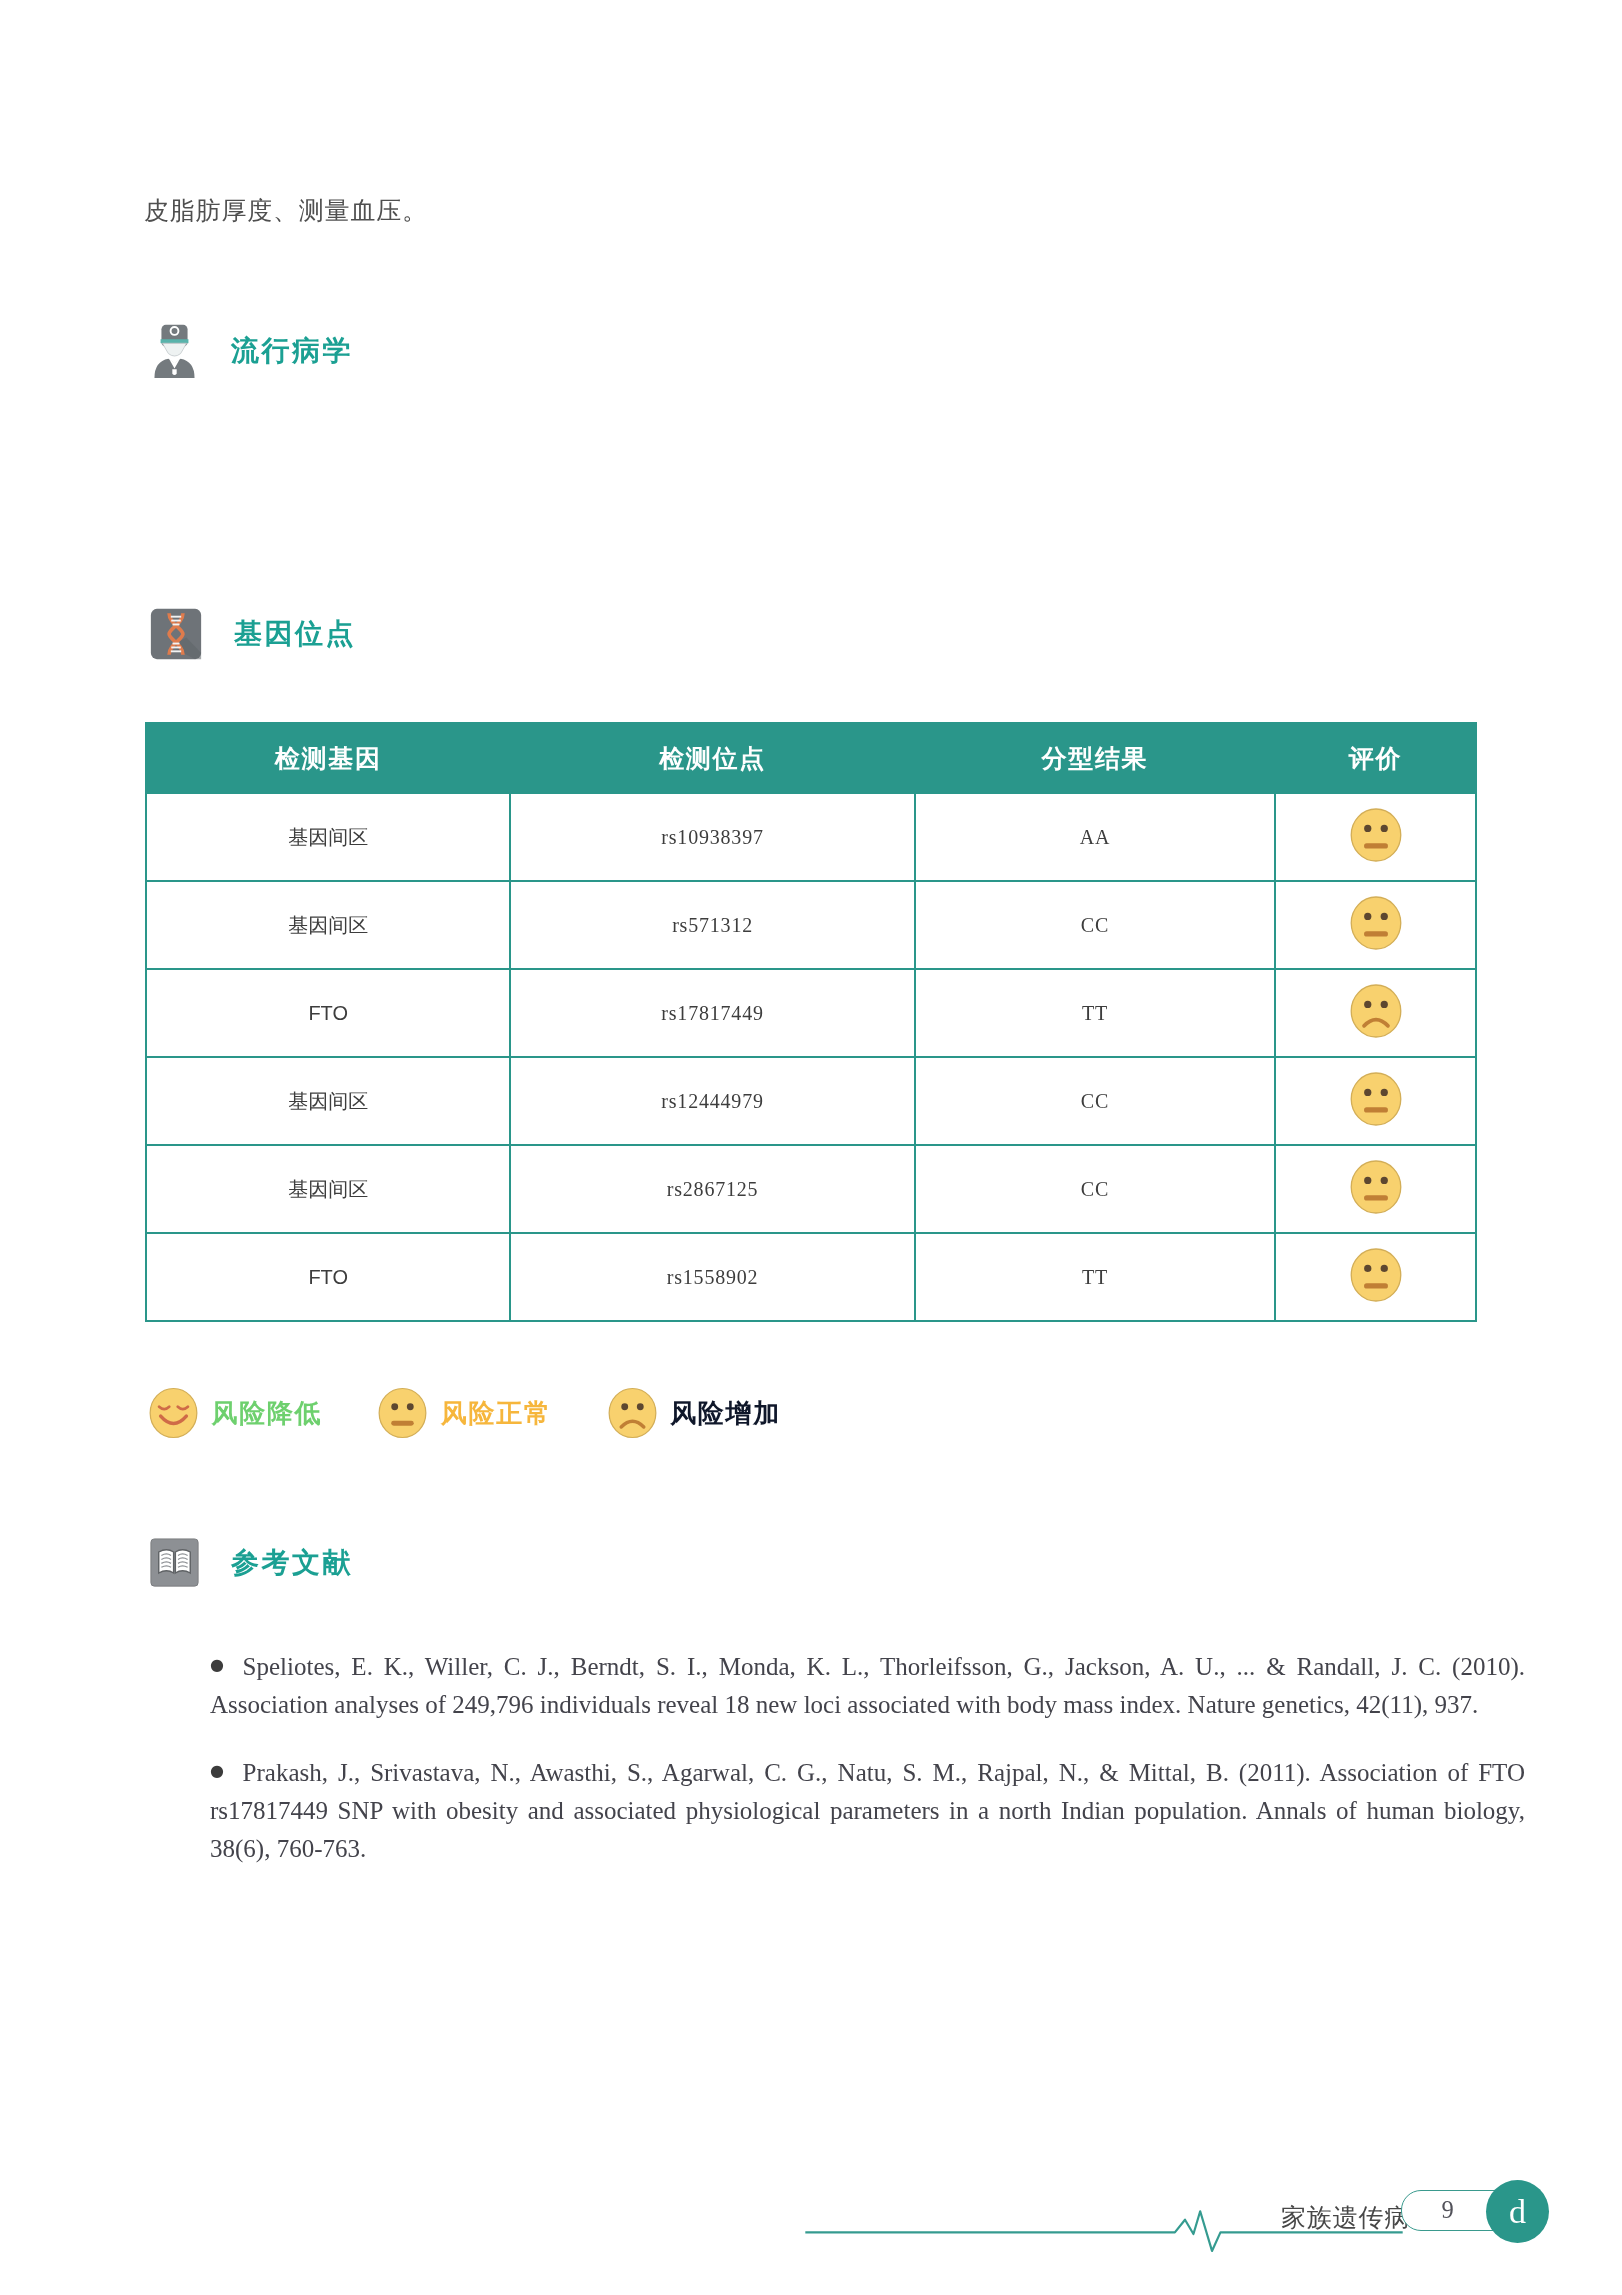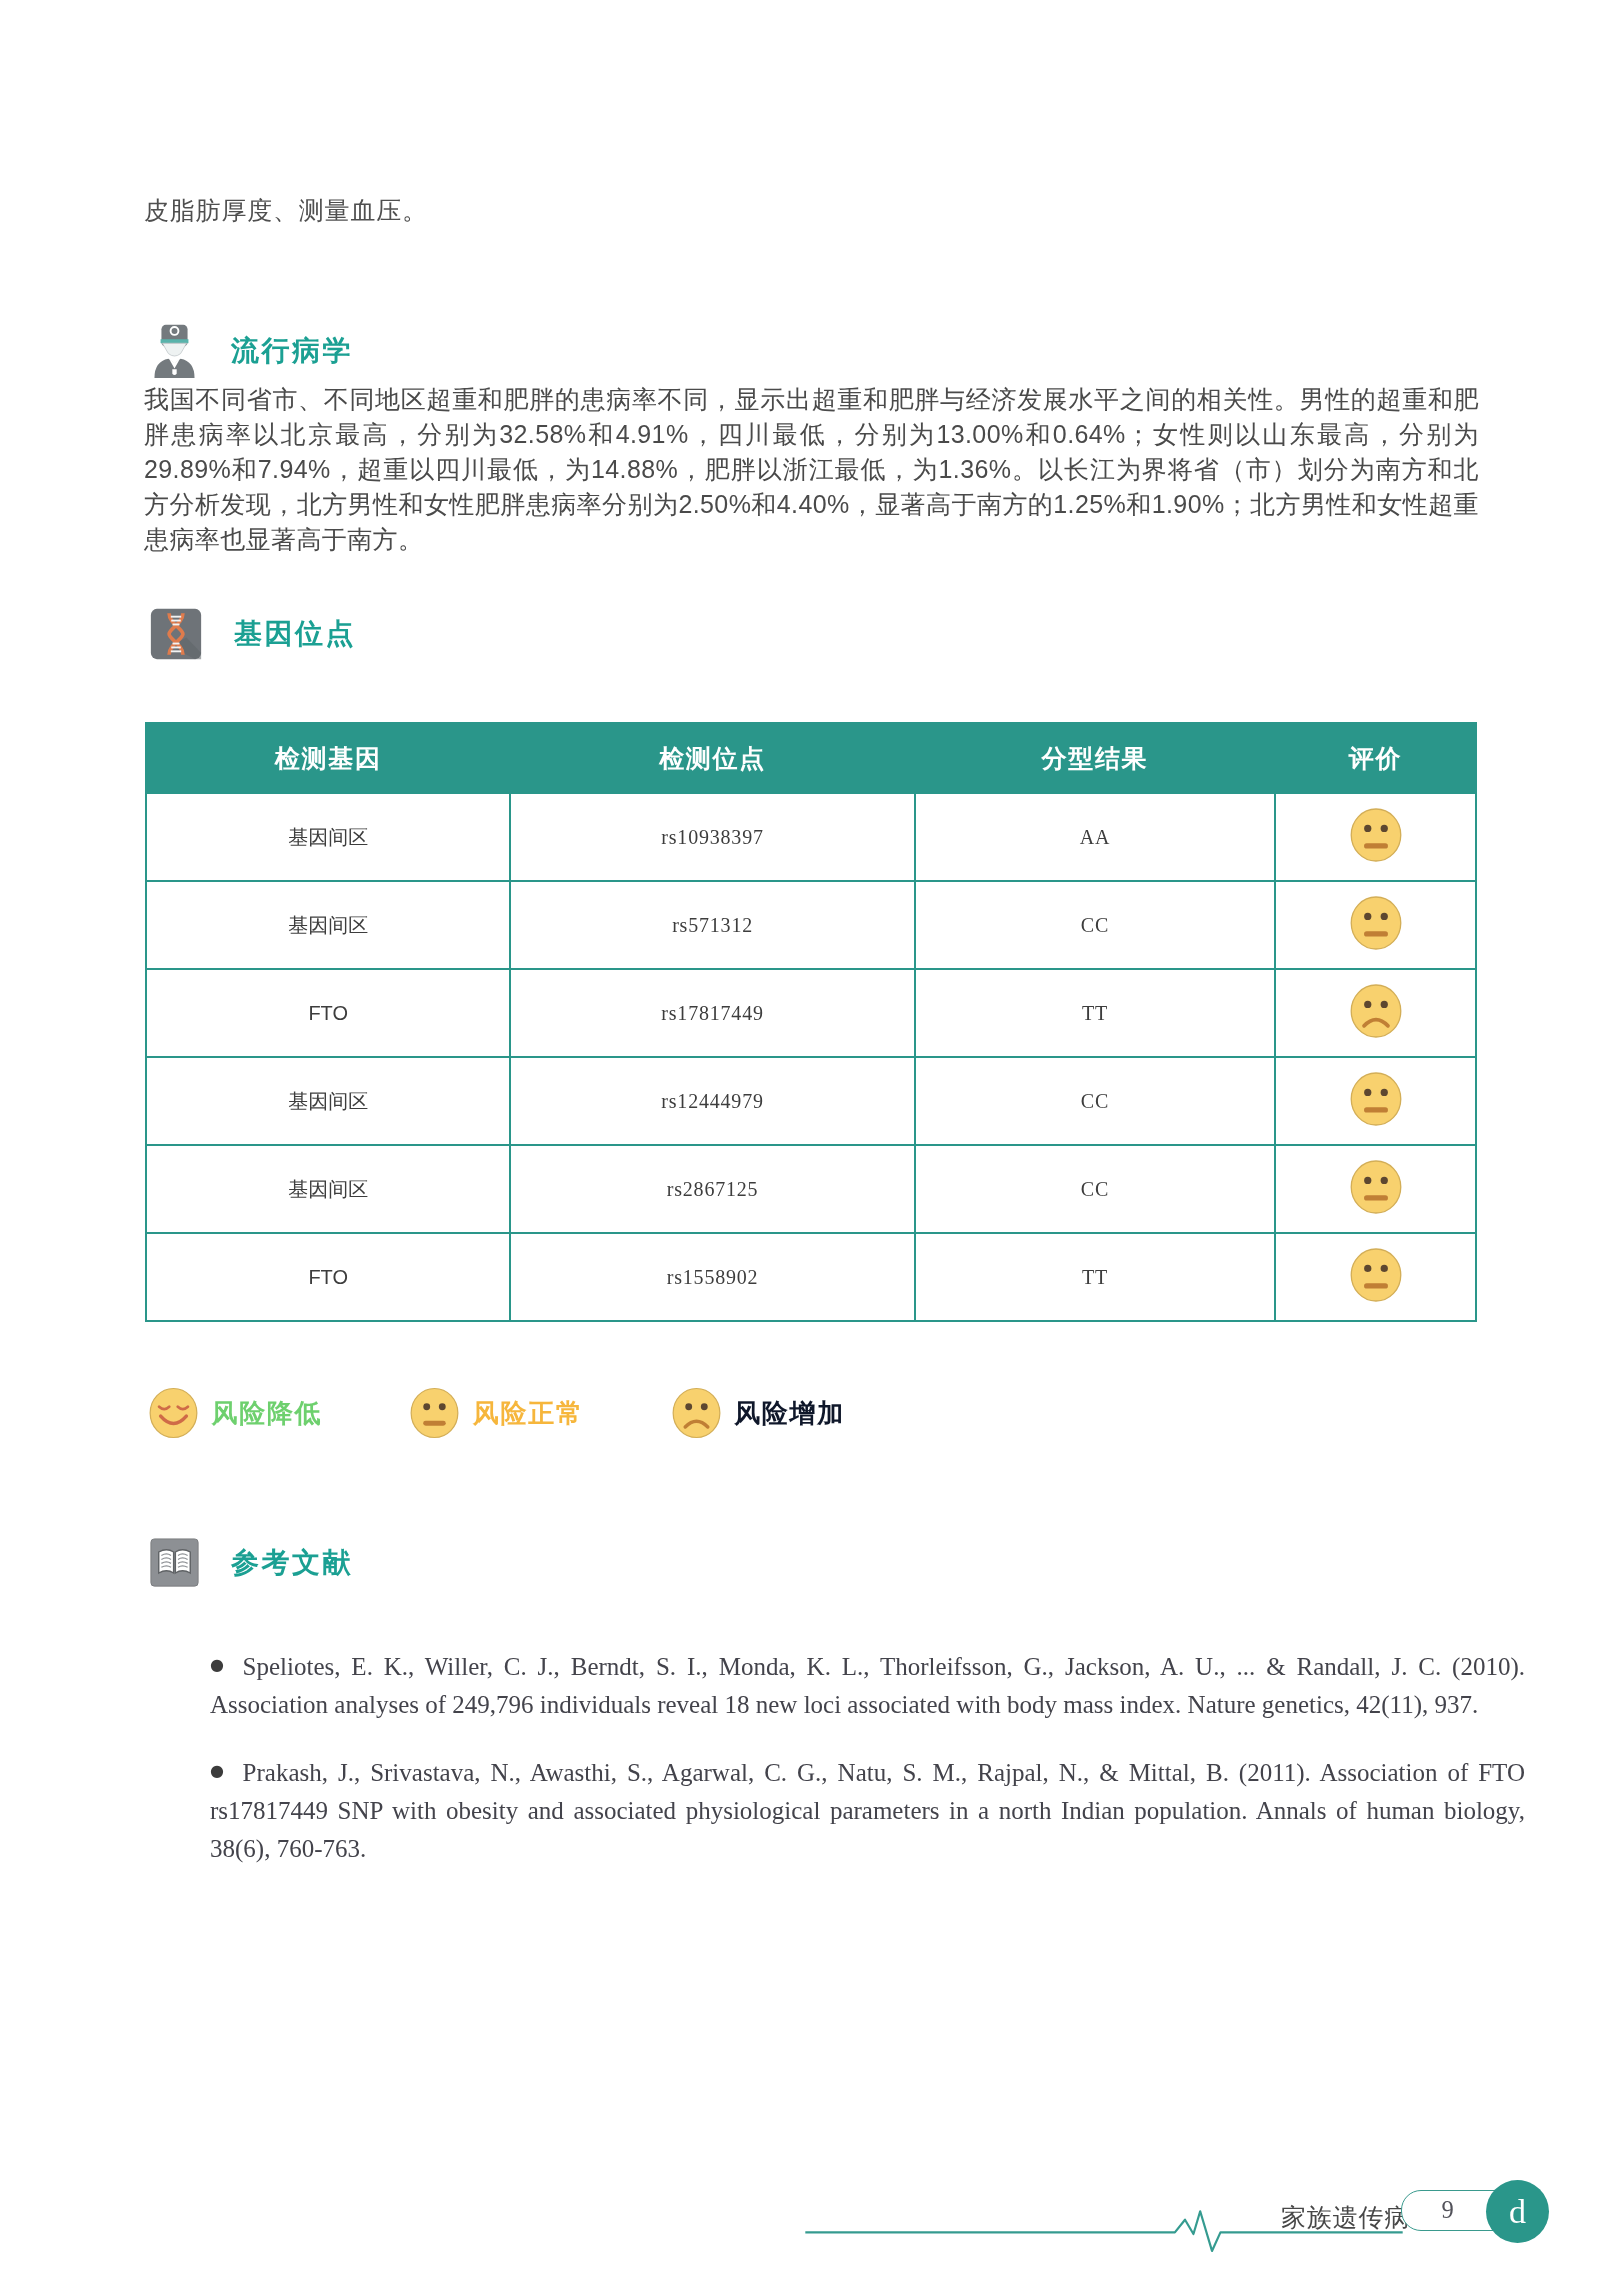--- a/index.html
+++ b/index.html
@@ -37,21 +37,21 @@
   #gene-table th{background:var(--accent-teal);color:#ffffff;font-size:25px;font-weight:600;
     height:70px;letter-spacing:1.7px;border:2.5px solid var(--accent-teal);}
   #gene-table td{border:2.5px solid var(--accent-teal);height:88px;text-align:center;vertical-align:middle;
     font-size:20px;color:var(--table-text);background:#ffffff;}
   .col-gene{width:27.4%;} .col-locus{width:30.4%;} .col-genotype{width:27.1%;} .col-eval{width:15.1%;}
   td.serif{font-family:"Liberation Serif","DejaVu Serif",serif;font-size:25px;letter-spacing:0.8px;}
   .face-slot{display:inline-flex;line-height:0;}
   td .face-slot svg{width:52px;height:56px;}
 
   
-  #legend{position:absolute;left:149px;top:1386px;display:flex;align-items:center;gap:88px;}
+  #legend{position:absolute;left:149px;top:1386px;display:flex;align-items:center;gap:56px;}
   .legend-item{display:flex;align-items:center;gap:13.5px;}
   .legend-item .face-slot svg{width:49px;height:54px;}
   .legend-label{font-size:26px;font-weight:bold;letter-spacing:1.7px;}
 
   
   #references-list{position:absolute;left:210px;top:1646px;width:1315px;
     font-family:"Liberation Serif","DejaVu Serif",serif;font-size:25px;line-height:38px;
     color:var(--reference-text);}
   .reference-item{margin-bottom:28px;text-align:justify;}
   .ref-bullet{display:inline-block;font-size:16px;vertical-align:5px;margin-right:18.6px;color:#3c3c3c;
@@ -83,21 +83,20 @@
         <circle cx="27" cy="8" r="4.5" fill="none" stroke="#ffffff" stroke-width="2.2"></circle>
         <rect x="11" y="17.5" width="32" height="4.5" fill="#59b3ab"></rect>
         <path d="M13 22 L41 22 L34 34 Q27 39.5 20 34 Z" fill="#eef2f2" stroke="#b9c0c2" stroke-width="0.8"></path>
         <path d="M4 62 Q4 43 20 40 L27 45 L34 40 Q50 43 50 62 Z" fill="#747a7e"></path>
         <path d="M21 40.5 L27 51 L33 40.5 L27 44.5 Z" fill="#ffffff"></path>
         <path d="M24.5 52 h5 v5 q-2.5 3 -5 0 Z" fill="#ffffff"></path>
       </svg>
     </span>
     <span class="section-title">流行病学</span>
   </div>
-  <div id="epidemiology-body" class="abs">我国不同省市、不同地区超重和肥胖的患病率不同，显示出超重和肥胖与经济发展水平之间的相关性。男性的超重和肥胖患病率以北京最高，分别为32.58%和4.91%，四川最低，分别为13.00%和0.64%；女性则以山东最高，分别为29.89%和7.94%，超重以四川最低，为14.88%，肥胖以浙江最低，为1.36%。以长江为界将省（市）划分为南方和北方分析发现，北方男性和女性肥胖患病率分别为2.50%和4.40%，显著高于南方的1.25%和1.90%；北方男性和女性超重患病率也显著高于南方。</div>
 
   <div id="gene-loci-header" class="section-header">
     <span class="section-icon">
       <svg width="52" height="52" viewBox="0 0 60 60">
         <rect x="1" y="1" width="58" height="58" rx="7" fill="#6e7378"></rect>
         <polygon points="24,44 52,59 59,59 59,52 42,34" fill="#5f6468" opacity="0.55"></polygon>
         <path d="M22 6 C22 18 38 24 38 30 C38 36 22 42 22 54" fill="none" stroke="#df7b4c" stroke-width="4.2"></path>
         <path d="M38 6 C38 18 22 24 22 30 C22 36 38 42 38 54" fill="none" stroke="#df7b4c" stroke-width="4.2"></path>
         <g stroke="#f2f2f2" stroke-width="2.2">
           <line x1="24" y1="10" x2="36" y2="10"></line>

